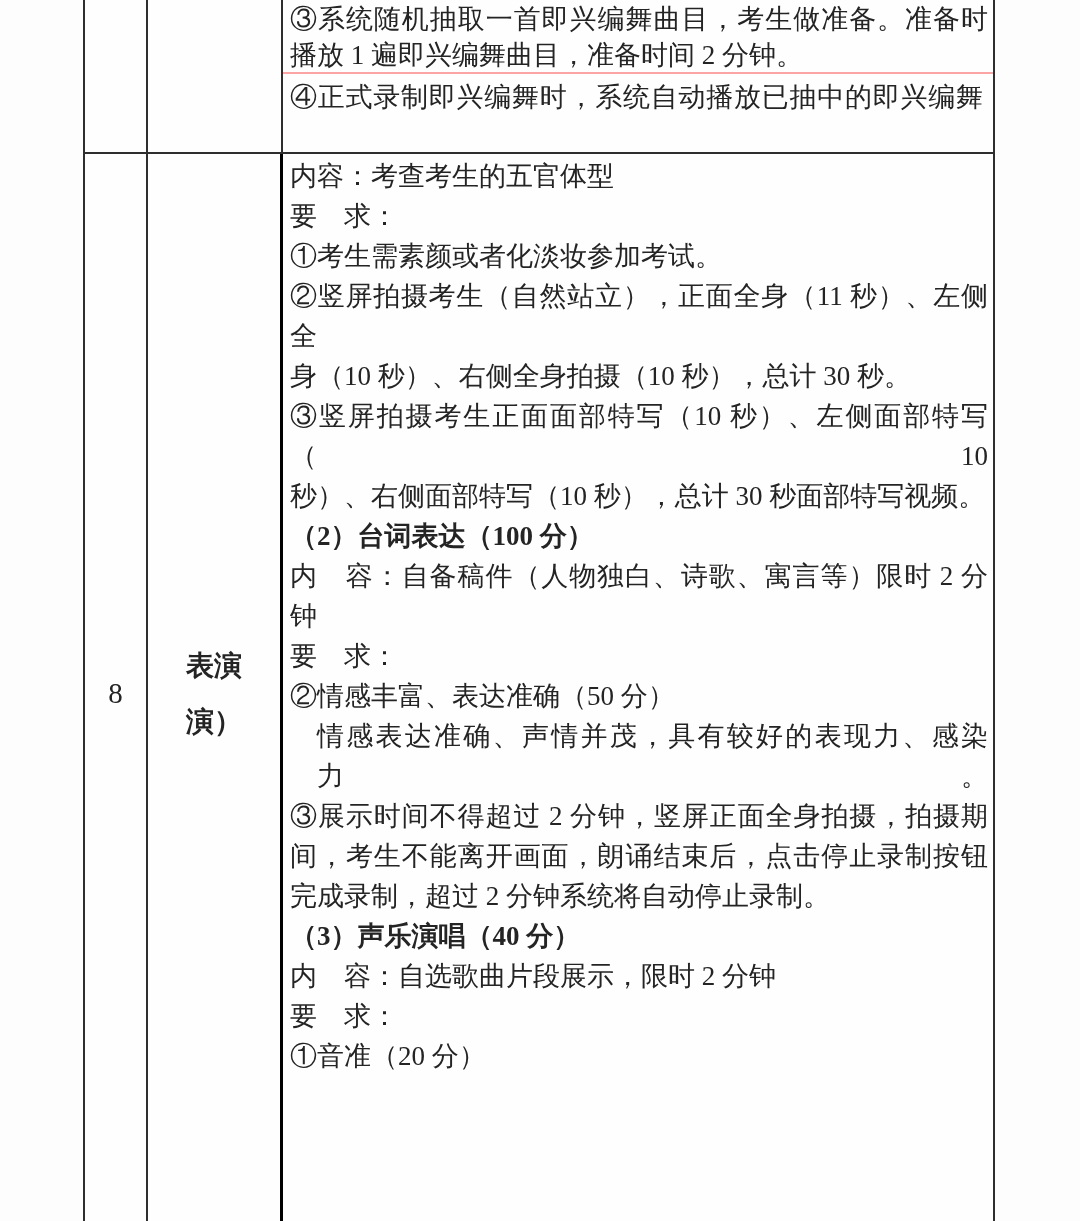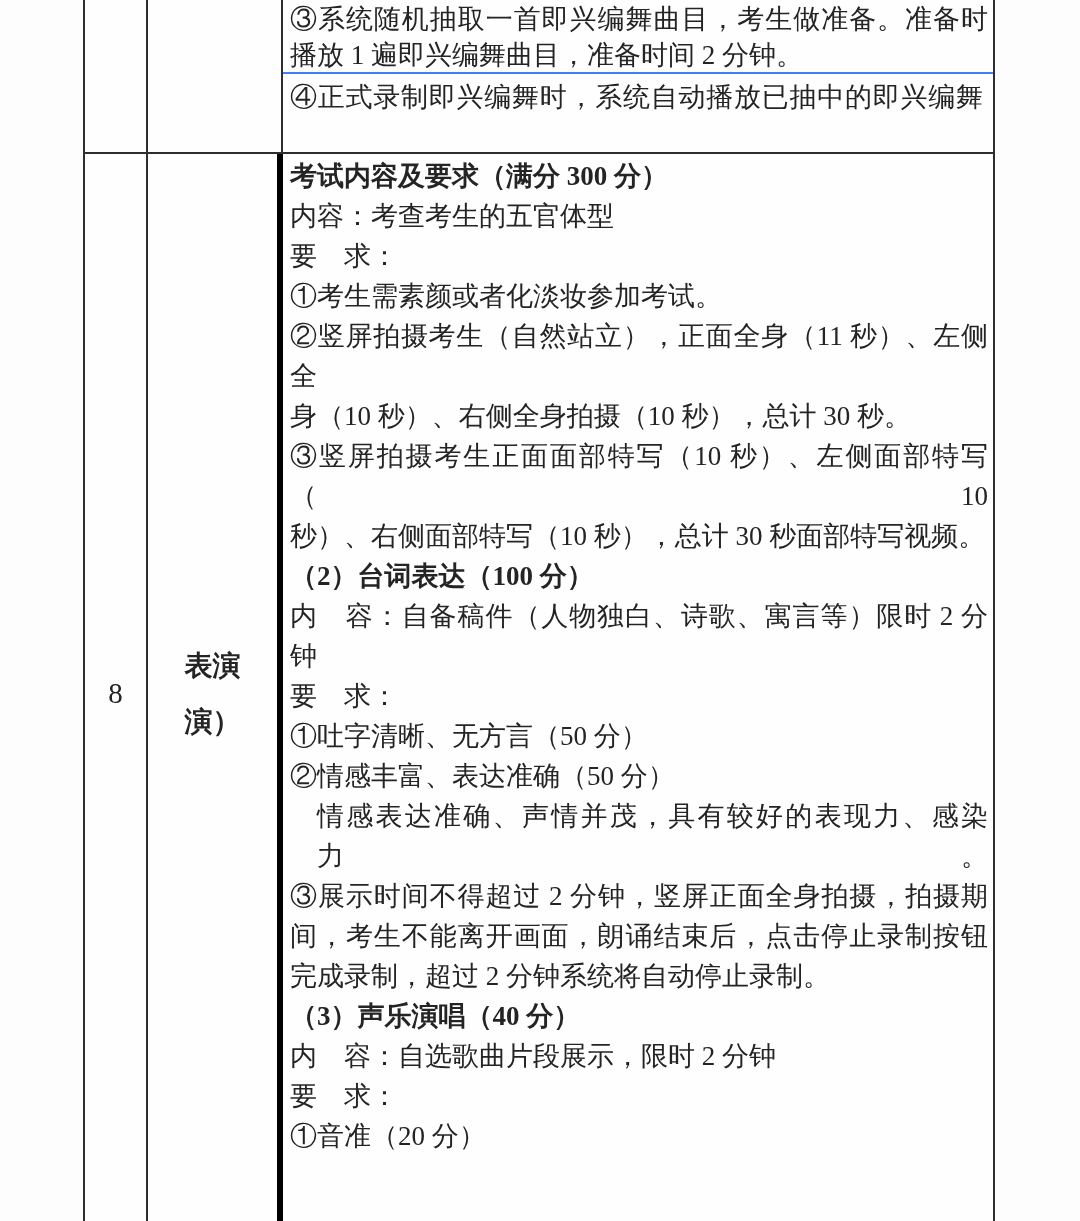--- a/index.html
+++ b/index.html
@@ -14,26 +14,26 @@
     box-sizing:border-box;
     border-left:2px solid #2e2e2e;border-right:2px solid #2e2e2e;
     display:grid;
     grid-template-columns:63px 135px 1fr;
     grid-template-rows:74px 80px 1fr;
     background:#fefefe;
   }
   .cell{box-sizing:border-box;overflow:hidden;}
   .c-num-top {grid-column:1;grid-row:1/3;border-right:2px solid #2e2e2e;border-bottom:2px solid #2e2e2e;}
   .c-subj-top{grid-column:2;grid-row:1/3;border-right:2px solid #2e2e2e;border-bottom:2px solid #2e2e2e;}
-  .c-item3{grid-column:3;grid-row:1;border-bottom:2px solid #3b82f6;padding:1px 5px 0 7px;}
+  .c-item3{grid-column:3;grid-row:1;border-bottom:2px solid #fca5a5;padding:1px 5px 0 7px;}
   .c-item4{grid-column:3;grid-row:2;border-bottom:2px solid #2e2e2e;padding:5px 10px 0 7px;}
   .c-num {grid-column:1;grid-row:3;border-right:2px solid #2e2e2e;
           display:flex;align-items:center;justify-content:center;
           font-size:29px;padding-top:12px;}
-  .c-subj{grid-column:2;grid-row:3;border-right:6px solid #000000;
+  .c-subj{grid-column:2;grid-row:3;border-right:3px solid #000000;
           display:flex;flex-direction:column;align-items:center;justify-content:center;
           padding-top:12px;}
   .c-content{grid-column:3;grid-row:3;padding:2px 5px 0 7px;}
 
   .tline{font-size:27px;line-height:40px;white-space:pre-wrap;}
   .c-item3 .tline,.c-item4 .tline{line-height:36px;}
   .c-subj  .tline{line-height:56px;font-weight:700;font-size:28px;text-align:center;}
   .tline.b{font-weight:700;}
   .tline.ind{padding-left:27px;}
   .tline.st{text-align:justify;text-align-last:justify;}
@@ -53,33 +53,31 @@
         <div class="tline st">④正式录制即兴编舞时，系统自动播放已抽中的即兴编舞</div>
       </div>
     <div class="cell c-num">
       <span>8</span>
     </div>
     <div class="cell c-subj" id="cell-subject">
         <div class="tline">表演</div>
         <div class="tline">演）</div>
       </div>
     <div class="cell c-content" id="cell-content">
-        <div class="tline b">考试内容及要求（满分 300 分）</div>
         <div class="tline">内容：考查考生的五官体型</div>
         <div class="tline">要　求：</div>
         <div class="tline">①考生需素颜或者化淡妆参加考试。</div>
         <div class="tline st">②竖屏拍摄考生（自然站立），正面全身（11 秒）、左侧全</div>
         <div class="tline">身（10 秒）、右侧全身拍摄（10 秒），总计 30 秒。</div>
         <div class="tline st">③竖屏拍摄考生正面面部特写（10 秒）、左侧面部特写（10</div>
         <div class="tline">秒）、右侧面部特写（10 秒），总计 30 秒面部特写视频。</div>
         <div class="tline b">（2）台词表达（100 分）</div>
         <div class="tline st">内　容：自备稿件（人物独白、诗歌、寓言等）限时 2 分</div>
         <div class="tline">钟</div>
         <div class="tline">要　求：</div>
-        <div class="tline">①吐字清晰、无方言（50 分）</div>
         <div class="tline">②情感丰富、表达准确（50 分）</div>
         <div class="tline ind st">情感表达准确、声情并茂，具有较好的表现力、感染力。</div>
         <div class="tline st">③展示时间不得超过 2 分钟，竖屏正面全身拍摄，拍摄期</div>
         <div class="tline st">间，考生不能离开画面，朗诵结束后，点击停止录制按钮</div>
         <div class="tline">完成录制，超过 2 分钟系统将自动停止录制。</div>
         <div class="tline b">（3）声乐演唱（40 分）</div>
         <div class="tline">内　容：自选歌曲片段展示，限时 2 分钟</div>
         <div class="tline">要　求：</div>
         <div class="tline">①音准（20 分）</div>
       </div>

